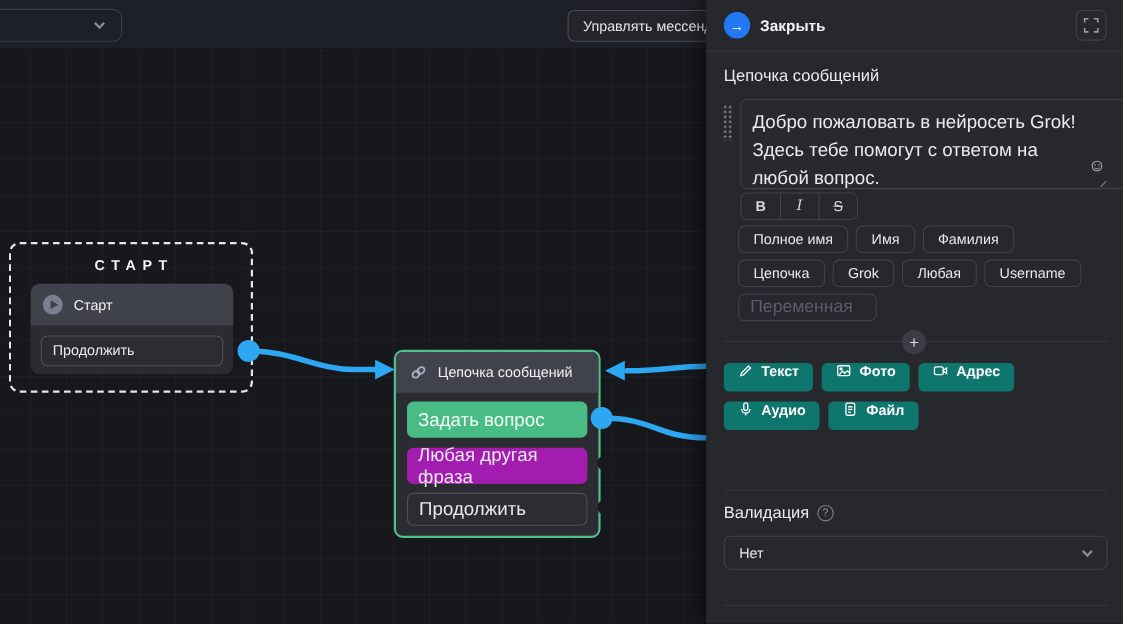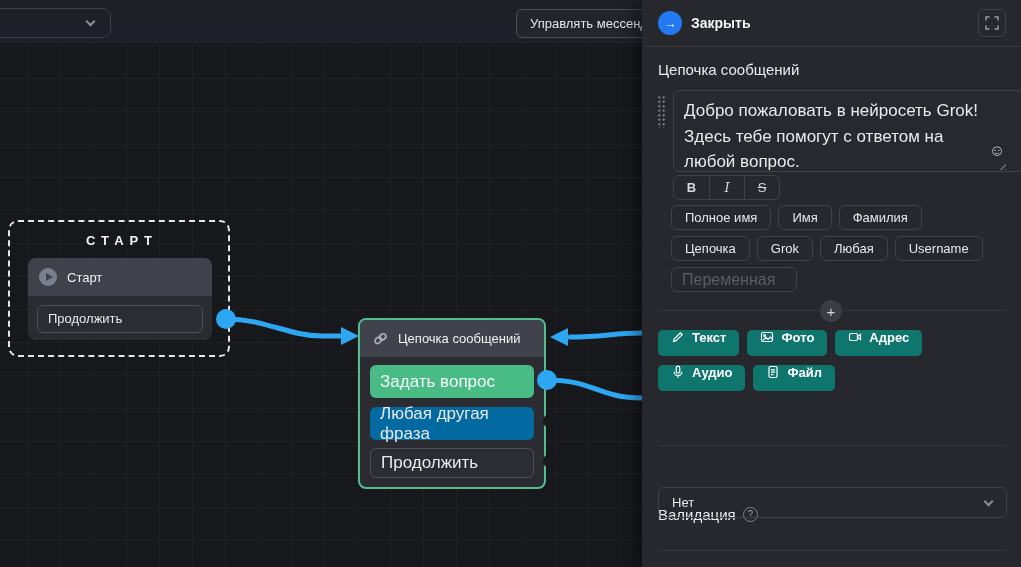--- a/index.html
+++ b/index.html
@@ -30,21 +30,21 @@
   .start-card-header { height:38px; background:#3f424b; border-radius:8px 8px 0 0; display:flex; align-items:center; gap:10px; padding-left:11px; font-size:13px; color:#f0f1f3; }
   .play-circle { width:18px; height:18px; border-radius:50%; background:#7b8090; display:flex; align-items:center; justify-content:center; }
   .play-tri { width:0; height:0; border-left:7px solid #3f424b; border-top:4.5px solid transparent; border-bottom:4.5px solid transparent; margin-left:2px; }
   .start-continue { position:absolute; left:9px; top:47px; width:166px; height:28px; background:#2b2d33; border:1px solid #4c5058; border-radius:6px; font-size:13px; color:#e8eaec; line-height:26px; padding-left:10px; cursor:pointer; }
 
   .node-chain { position:absolute; left:358px; top:318px; width:188px; height:171px; background:#2a2c31; border:2px solid #50bf8b; border-radius:8px; z-index:2; cursor:move; }
   .chain-header { height:37px; background:#40434b; border-radius:6px 6px 0 0; display:flex; align-items:center; gap:9px; padding-left:12px; font-size:13px; color:#f0f1f3; }
   .chain-body { padding:8px 10px; }
   .chain-btn { border-radius:6px; font-size:17px; padding-left:10px; display:flex; align-items:center; cursor:pointer; }
   .chain-btn.green { height:33px; background:#48bc84; color:#f4fff9; margin-bottom:9px; }
-  .chain-btn.dark  { height:33px; background:#0369a1; color:#e8eaec; margin-bottom:8px; }
+  .chain-btn.dark  { height:33px; background:#a21caf; color:#e8eaec; margin-bottom:8px; }
   .chain-btn.outline { height:30px; background:#2b2d33; border:1px solid #4c5058; color:#e8eaec; }
 
   .edges { position:absolute; left:0; top:0; width:642px; height:567px; z-index:5; pointer-events:none; }
 
   
   .panel { position:absolute; left:642px; top:0; width:379px; height:567px; background:#26282e; z-index:10; box-shadow:-8px 0 14px rgba(0,0,0,.35); }
   .panel-header { position:relative; height:47px; border-bottom:1px solid #34363c; }
   .close-group { position:absolute; left:16px; top:11px; display:flex; align-items:center; gap:9px; cursor:pointer; }
   .close-circle { width:24px; height:24px; border-radius:50%; background:#2379f4; color:#fff; font-size:13px; display:flex; align-items:center; justify-content:center; }
   .close-label { font-size:14px; font-weight:600; color:#f0f2f4; }
@@ -73,21 +73,21 @@
   .var-input::placeholder { color:#595d66; }
 
   .plus-divider { position:absolute; left:16px; top:310px; width:349px; border-top:1px solid #34363c; }
   .plus-circle { position:absolute; left:178px; top:300px; width:22px; height:22px; border-radius:50%; background:#3a3d44; color:#d6d9dd; font-size:15px; display:flex; align-items:center; justify-content:center; cursor:pointer; }
 
   .attach { position:absolute; left:16px; top:330px; width:336px; display:flex; flex-wrap:wrap; gap:9px 8px; }
   .attach-btn { height:26px; background:#0f766e; border:none; border-radius:5px; color:#fff; font-size:13px; font-weight:600; display:flex; gap:7px; padding:0 13px; cursor:pointer; }
   .attach-btn svg { flex:0 0 auto; }
 
   .valid-divider { position:absolute; left:16px; top:445px; width:349px; border-top:1px solid #34363c; }
-  .valid-label { position:absolute; left:16px; top:458px; font-size:15px; color:#e9ebee; display:flex; align-items:center; gap:7px;margin-top:48px; }
+  .valid-label { position:absolute; left:16px; top:458px; font-size:15px; color:#e9ebee; display:flex; align-items:center; gap:7px; }
   .q-circle { width:15px; height:15px; border:1px solid #7e828a; border-radius:50%; color:#9a9ea6; font-size:10px; display:flex; align-items:center; justify-content:center; }
   .valid-select { position:absolute; left:16px; top:487px; width:349px; height:31px; border:1px solid #3f4248; border-radius:6px; background:transparent; font-size:13px; color:#e6e8eb; line-height:29px; padding-left:13px; cursor:pointer; }
   .valid-select .chev { position:absolute; right:14px; top:10px; }
   .bottom-divider { position:absolute; left:16px; top:550px; width:349px; border-top:1px solid #34363c; }
 </style>
 </head>
 <body>
 
 <div class="root">
 

